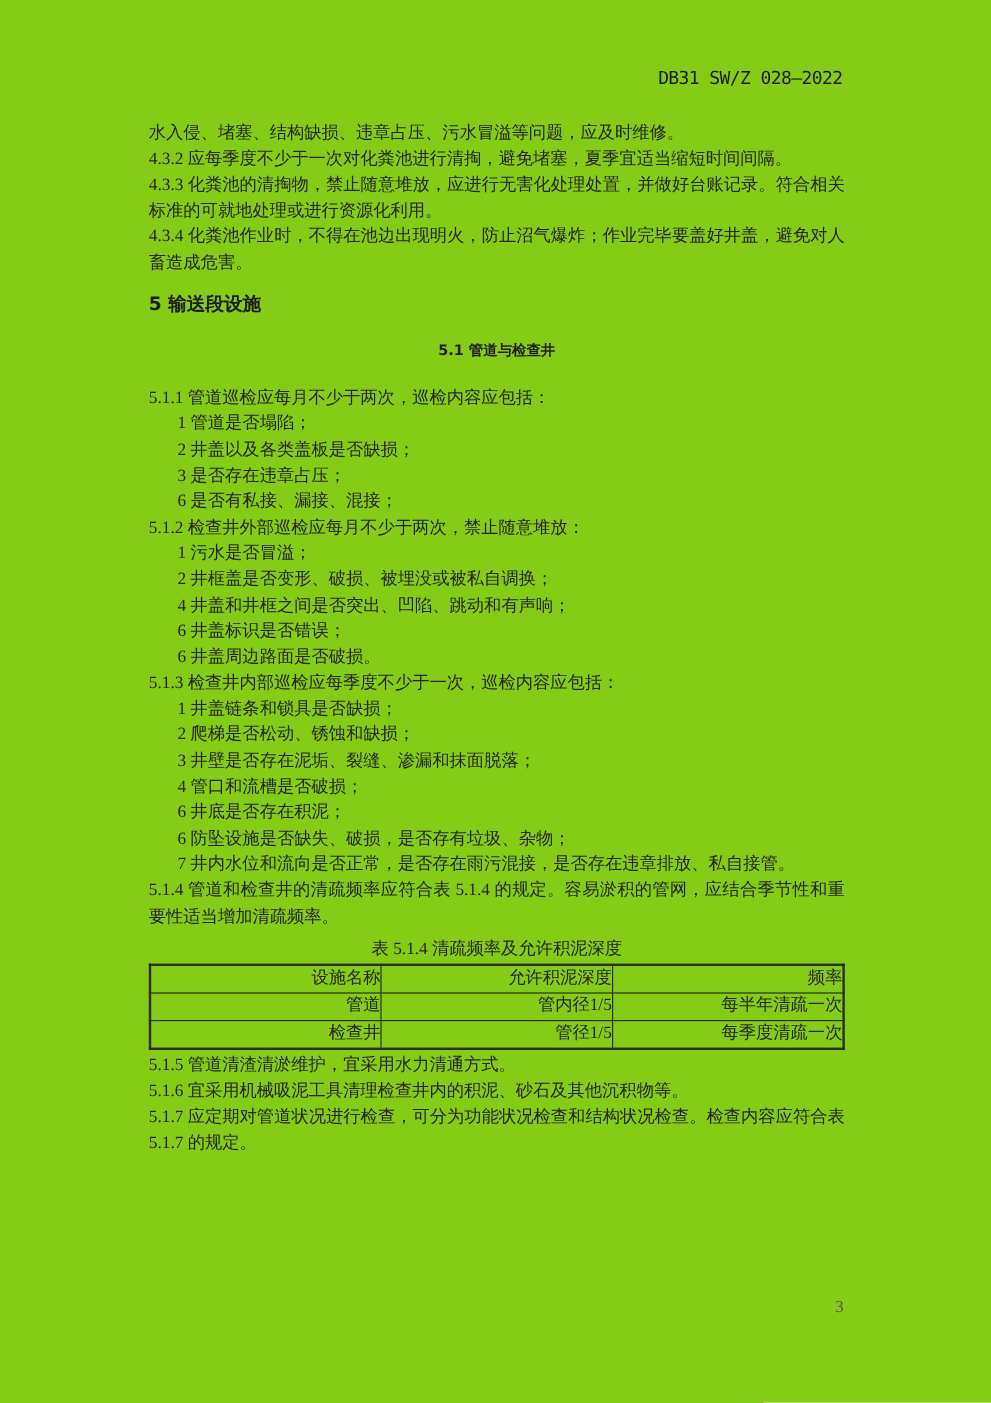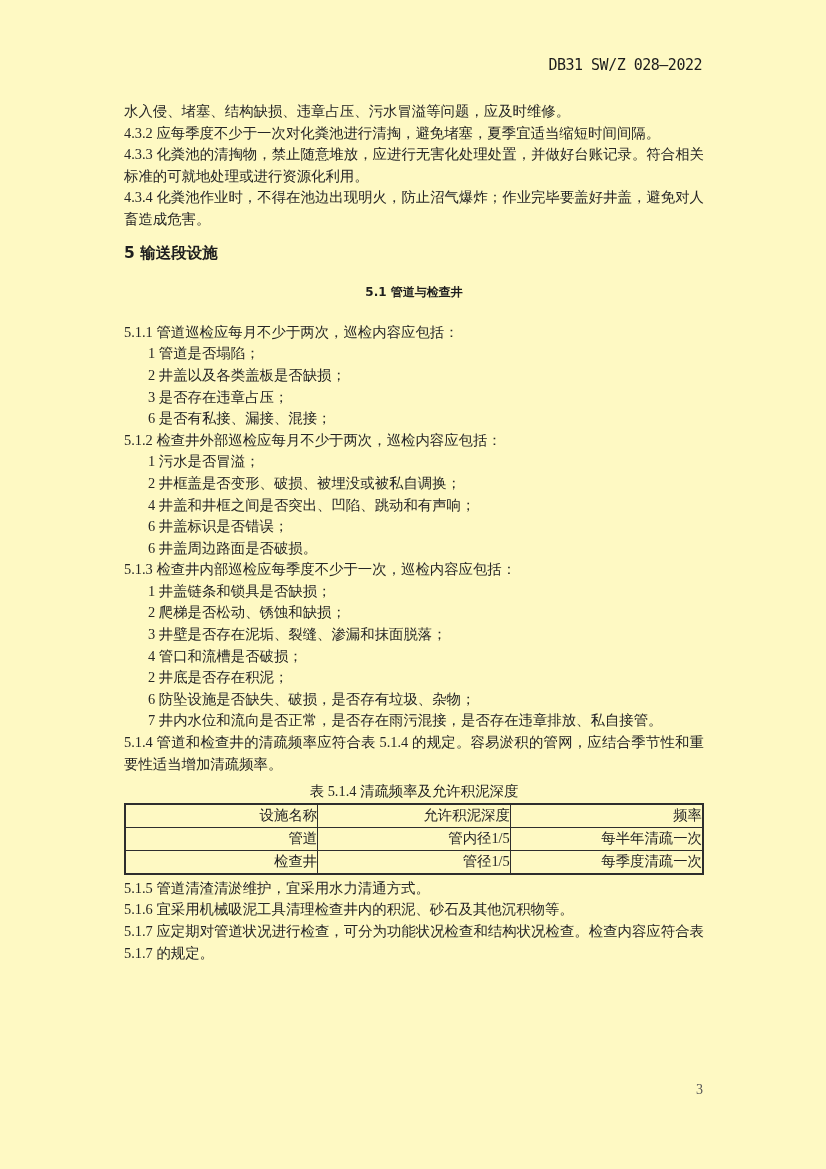--- a/index.html
+++ b/index.html
@@ -1,20 +1,20 @@
 <!DOCTYPE html>
 <html><head>
 <meta charset="utf-8">
 <style>
   html, body { margin: 0; padding: 0; background: #ffffff; }
   .page {
     position: relative;
     width: 826px;
     height: 1169px;
-    background: #fef9c3;
+    background: #84cc16;
     overflow: hidden;
     font-family: "Liberation Serif", "DejaVu Serif", serif;
     color: #262626;
   }
   .doc-header {
     position: absolute;
     top: 56px;
     right: 124px;
     font-family: "DejaVu Sans Mono", monospace;
     font-size: 15px;
@@ -92,32 +92,32 @@
       <div class="blk para">4.3.2 应每季度不少于一次对化粪池进行清掏，避免堵塞，夏季宜适当缩短时间间隔。</div>
       <div class="blk para">4.3.3 化粪池的清掏物，禁止随意堆放，应进行无害化处理处置，并做好台账记录。符合相关标准的可就地处理或进行资源化利用。</div>
       <div class="blk para">4.3.4 化粪池作业时，不得在池边出现明火，防止沼气爆炸；作业完毕要盖好井盖，避免对人畜造成危害。</div>
       <div class="blk h1">5 输送段设施</div>
       <div class="blk h2">5.1 管道与检查井</div>
       <div class="blk para">5.1.1 管道巡检应每月不少于两次，巡检内容应包括：</div>
       <div class="blk list">1 管道是否塌陷；</div>
       <div class="blk list">2 井盖以及各类盖板是否缺损；</div>
       <div class="blk list">3 是否存在违章占压；</div>
       <div class="blk list">6 是否有私接、漏接、混接；</div>
-      <div class="blk para">5.1.2 检查井外部巡检应每月不少于两次，巡检内容应包括：</div>
+      <div class="blk para">5.1.2 检查井外部巡检应每月不少于两次，禁止随意堆放：</div>
       <div class="blk list">1 污水是否冒溢；</div>
       <div class="blk list">2 井框盖是否变形、破损、被埋没或被私自调换；</div>
       <div class="blk list">4 井盖和井框之间是否突出、凹陷、跳动和有声响；</div>
       <div class="blk list">6 井盖标识是否错误；</div>
       <div class="blk list">6 井盖周边路面是否破损。</div>
       <div class="blk para">5.1.3 检查井内部巡检应每季度不少于一次，巡检内容应包括：</div>
       <div class="blk list">1 井盖链条和锁具是否缺损；</div>
       <div class="blk list">2 爬梯是否松动、锈蚀和缺损；</div>
       <div class="blk list">3 井壁是否存在泥垢、裂缝、渗漏和抹面脱落；</div>
       <div class="blk list">4 管口和流槽是否破损；</div>
-      <div class="blk list">2 井底是否存在积泥；</div>
+      <div class="blk list">6 井底是否存在积泥；</div>
       <div class="blk list">6 防坠设施是否缺失、破损，是否存有垃圾、杂物；</div>
       <div class="blk list">7 井内水位和流向是否正常，是否存在雨污混接，是否存在违章排放、私自接管。</div>
       <div class="blk para">5.1.4 管道和检查井的清疏频率应符合表 5.1.4 的规定。容易淤积的管网，应结合季节性和重要性适当增加清疏频率。</div>
       <div class="blk caption">表 5.1.4 清疏频率及允许积泥深度</div>
       <table class="doc-table">
         <tbody>
           <tr>
             <th>设施名称</th>
             <th>允许积泥深度</th>
             <th>频率</th>

